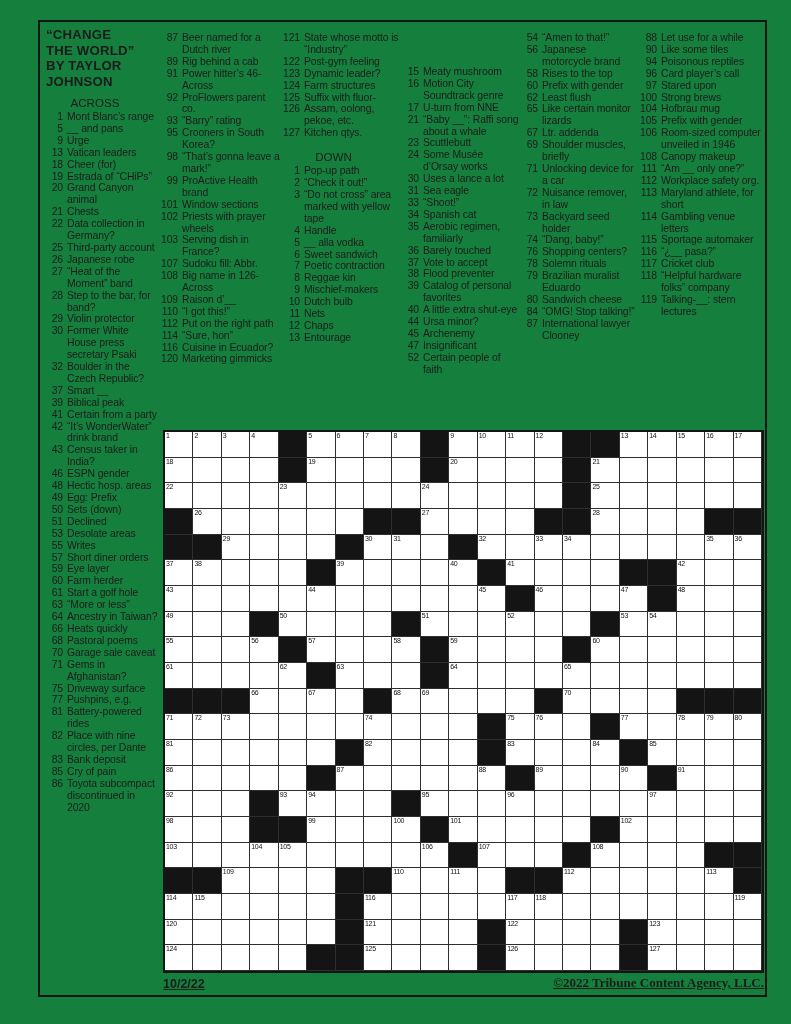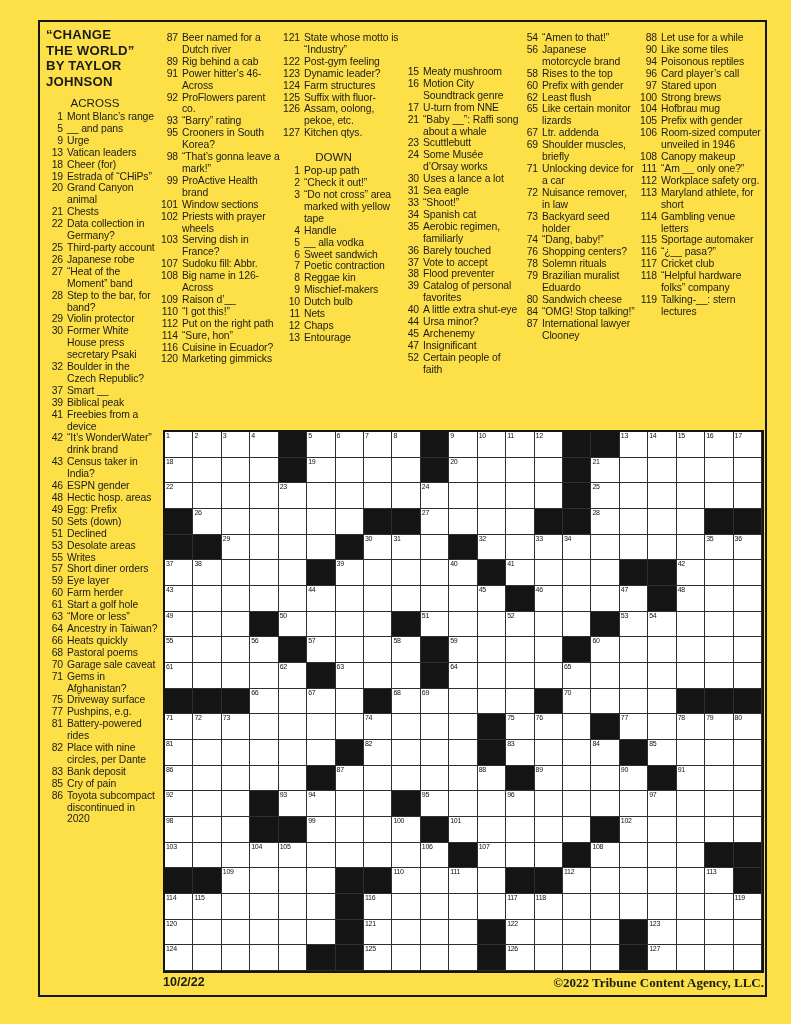--- a/index.html
+++ b/index.html
@@ -1,34 +1,34 @@
 <!DOCTYPE html>
 <html><head>
 <meta charset="utf-8">
 <style>
   html,body{margin:0;padding:0;background:#e8e8e6;}
-  .page{position:relative;width:791px;height:1024px;background:#fde047;font-family:"Liberation Sans",sans-serif;color:#1b1b1b;overflow:hidden;margin:0 auto;}
+  .page{position:relative;width:791px;height:1024px;background:#15803d;font-family:"Liberation Sans",sans-serif;color:#1b1b1b;overflow:hidden;margin:0 auto;}
   .frame{position:absolute;left:38px;top:20px;width:725px;height:973px;border:2px solid #161616;}
   .title{position:absolute;left:46px;top:27px;width:120px;font-weight:700;font-size:13.2px;line-height:15.6px;letter-spacing:.2px;}
   .col{position:absolute;}
   .col-1{left:46px;top:96px;width:114px;}
   .col-2{left:161px;top:32px;width:119px;}
   .col-3{left:283px;top:32px;width:117px;}
   .col-4{left:402px;top:32px;width:117px;margin-top:34px;}
   .col-5{left:521px;top:32px;width:116px;}
   .col-6{left:640px;top:32px;width:124px;}
   .chead{font-size:11.6px;font-weight:400;text-align:center;line-height:13px;margin:0 16px 2px 0;}
   .chead.down-h{margin-top:11px;}
   .clue{font-size:10.4px;line-height:11.9px;padding-left:21px;text-indent:-21px;letter-spacing:-.1px;}
   .cnum{display:inline-block;width:17px;margin-right:4px;text-align:right;text-indent:0;}
   .grid{position:absolute;left:163px;top:430px;width:601px;height:543px;display:grid;grid-template-columns:repeat(21,1fr);grid-template-rows:repeat(21,1fr);border:2px solid #141414;background:#fff;box-sizing:border-box;}
   .gc{position:relative;background:#fff;border-right:1px solid #2e2e2e;border-bottom:1px solid #2e2e2e;}
   .gc.blk{background:#141414;}
   .gc .n{position:absolute;top:0;left:1px;font-size:7px;line-height:8px;letter-spacing:-.3px;color:#111;}
-  .footer{position:absolute;left:163px;top:975px;width:601px;display:flex;justify-content:space-between;align-items:flex-start;}
+  .footer{position:absolute;left:163px;top:975px;width:601px;display:flex;justify-content:space-between;align-items:flex-end;text-decoration:underline;}
   .fdate{font-weight:700;font-size:12.5px;}
   .fcopy{font-family:"Liberation Serif",serif;font-weight:700;font-size:13px;}
 </style>
 </head>
 <body>
 
 <div class="page">
   <div class="frame"></div>
 
   <div class="title">
@@ -52,21 +52,21 @@
         <div class="clue"><span class="cnum">22</span><span class="ctext">Data collection in Germany?</span></div>
         <div class="clue"><span class="cnum">25</span><span class="ctext">Third-party account</span></div>
         <div class="clue"><span class="cnum">26</span><span class="ctext">Japanese robe</span></div>
         <div class="clue"><span class="cnum">27</span><span class="ctext">“Heat of the Moment” band</span></div>
         <div class="clue"><span class="cnum">28</span><span class="ctext">Step to the bar, for band?</span></div>
         <div class="clue"><span class="cnum">29</span><span class="ctext">Violin protector</span></div>
         <div class="clue"><span class="cnum">30</span><span class="ctext">Former White House press secretary Psaki</span></div>
         <div class="clue"><span class="cnum">32</span><span class="ctext">Boulder in the Czech Republic?</span></div>
         <div class="clue"><span class="cnum">37</span><span class="ctext">Smart __</span></div>
         <div class="clue"><span class="cnum">39</span><span class="ctext">Biblical peak</span></div>
-        <div class="clue"><span class="cnum">41</span><span class="ctext">Freebies from a device</span></div>
+        <div class="clue"><span class="cnum">41</span><span class="ctext">Certain from a party</span></div>
         <div class="clue"><span class="cnum">42</span><span class="ctext">“It’s WonderWater” drink brand</span></div>
         <div class="clue"><span class="cnum">43</span><span class="ctext">Census taker in India?</span></div>
         <div class="clue"><span class="cnum">46</span><span class="ctext">ESPN gender</span></div>
         <div class="clue"><span class="cnum">48</span><span class="ctext">Hectic hosp. areas</span></div>
         <div class="clue"><span class="cnum">49</span><span class="ctext">Egg: Prefix</span></div>
         <div class="clue"><span class="cnum">50</span><span class="ctext">Sets (down)</span></div>
         <div class="clue"><span class="cnum">51</span><span class="ctext">Declined</span></div>
         <div class="clue"><span class="cnum">53</span><span class="ctext">Desolate areas</span></div>
         <div class="clue"><span class="cnum">55</span><span class="ctext">Writes</span></div>
         <div class="clue"><span class="cnum">57</span><span class="ctext">Short diner orders</span></div>

